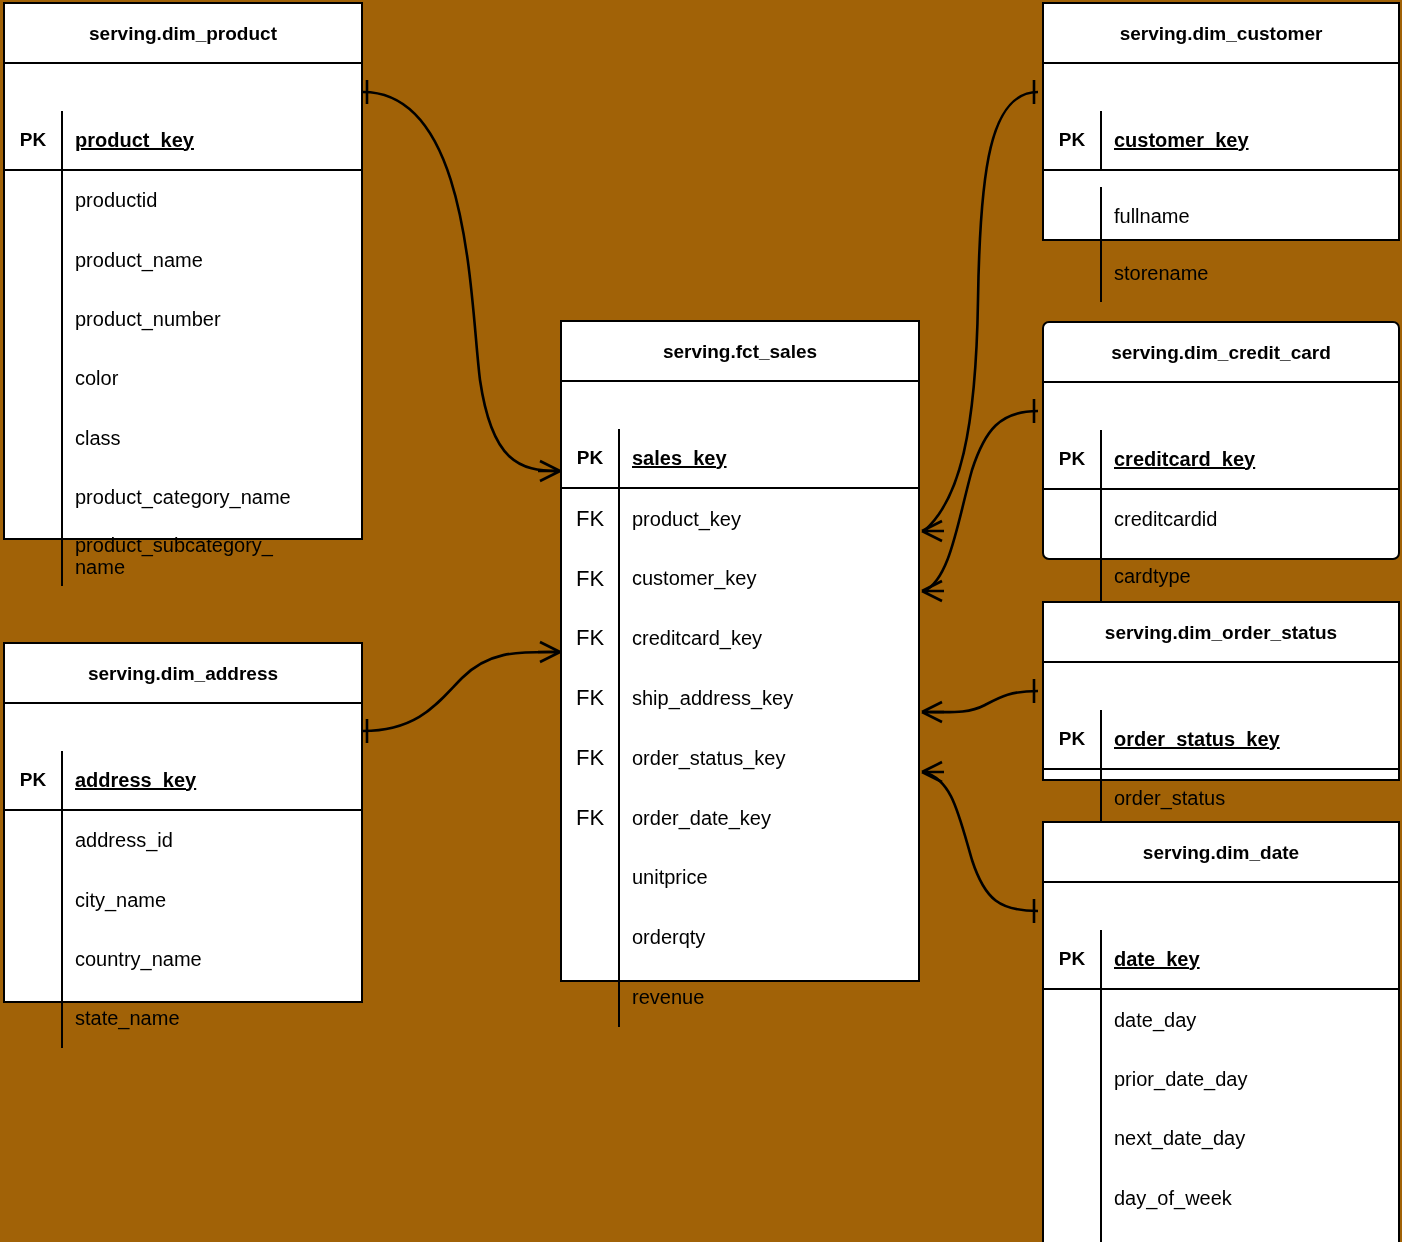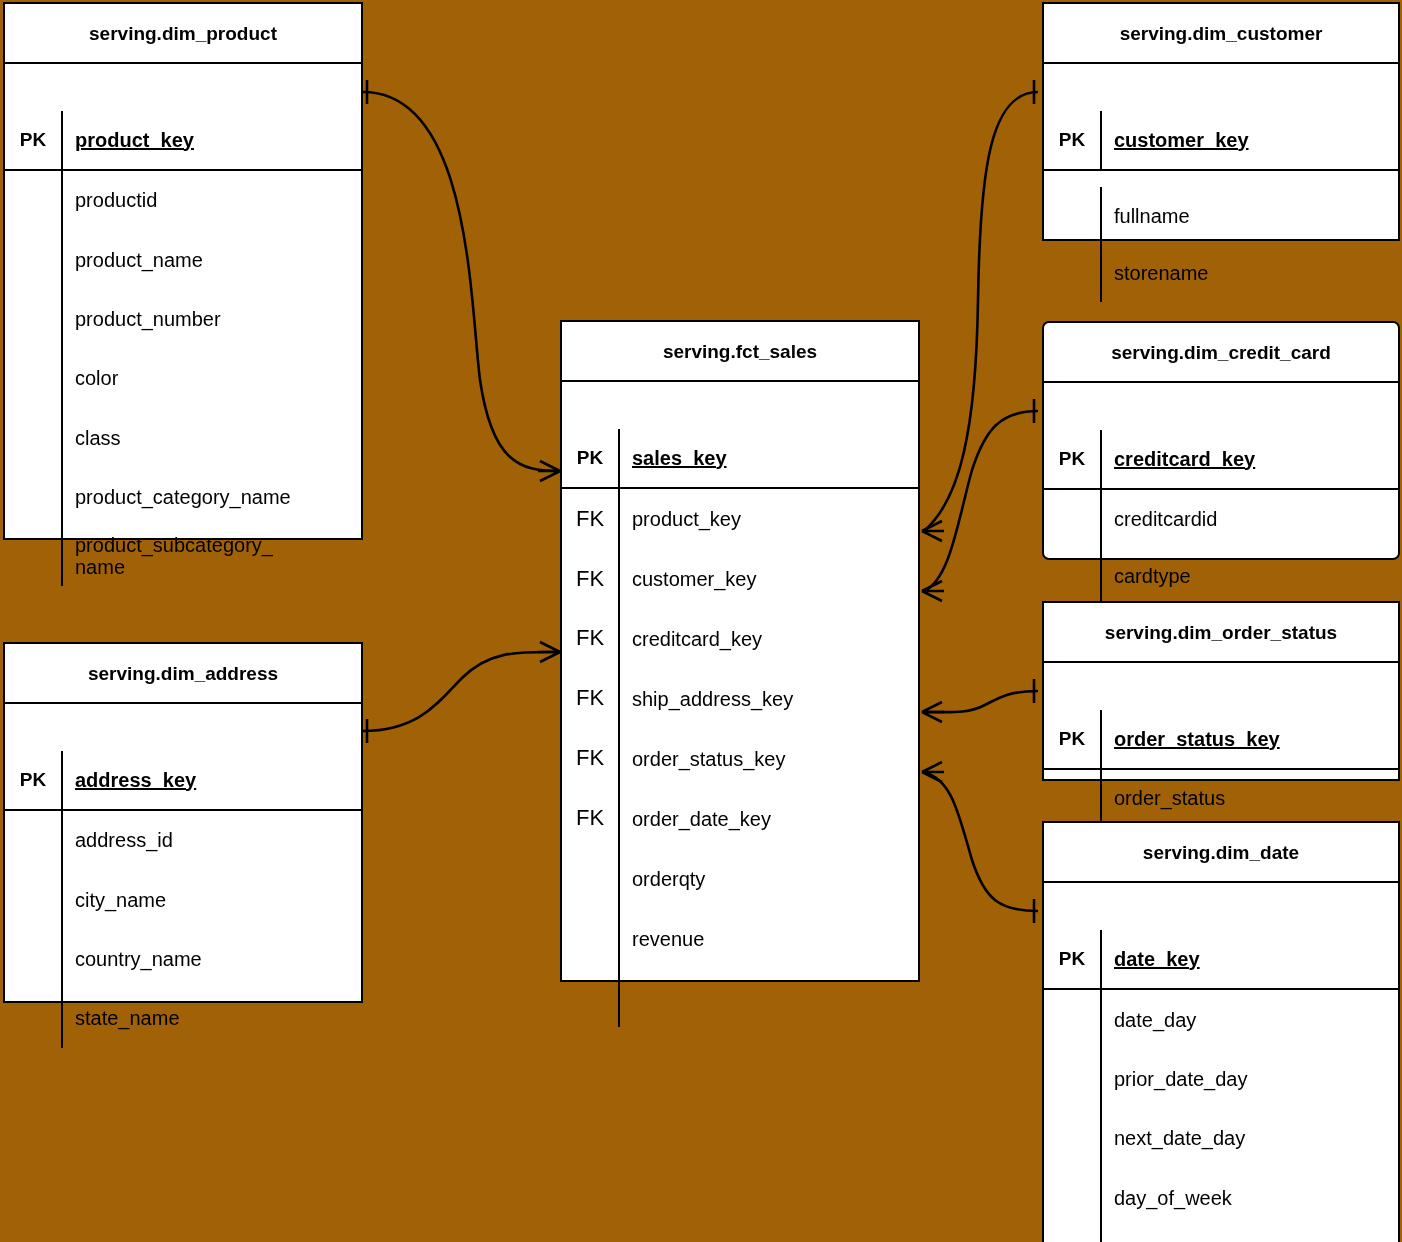--- a/index.html
+++ b/index.html
@@ -225,20 +225,21 @@
         <div class="kc"></div>
         <div class="kc"></div>
       </div>
       <div class="attr-namecol">
         <div class="nc">product_key</div>
         <div class="nc">customer_key</div>
         <div class="nc">creditcard_key</div>
         <div class="nc">ship_address_key</div>
         <div class="nc">order_status_key</div>
         <div class="nc">order_date_key</div>
+        <div class="nc">unitprice</div>
         <div class="nc">orderqty</div>
         <div class="nc">revenue</div>
       </div>
     </div>
   </div>
 
   <div class="entity" style="left:1042px; top:2px; width:358px; height:239px;">
     <div class="ent-title">serving.dim_customer</div>
     <div class="ent-row pk-row">
       <div class="key-cell bold">PK</div>

